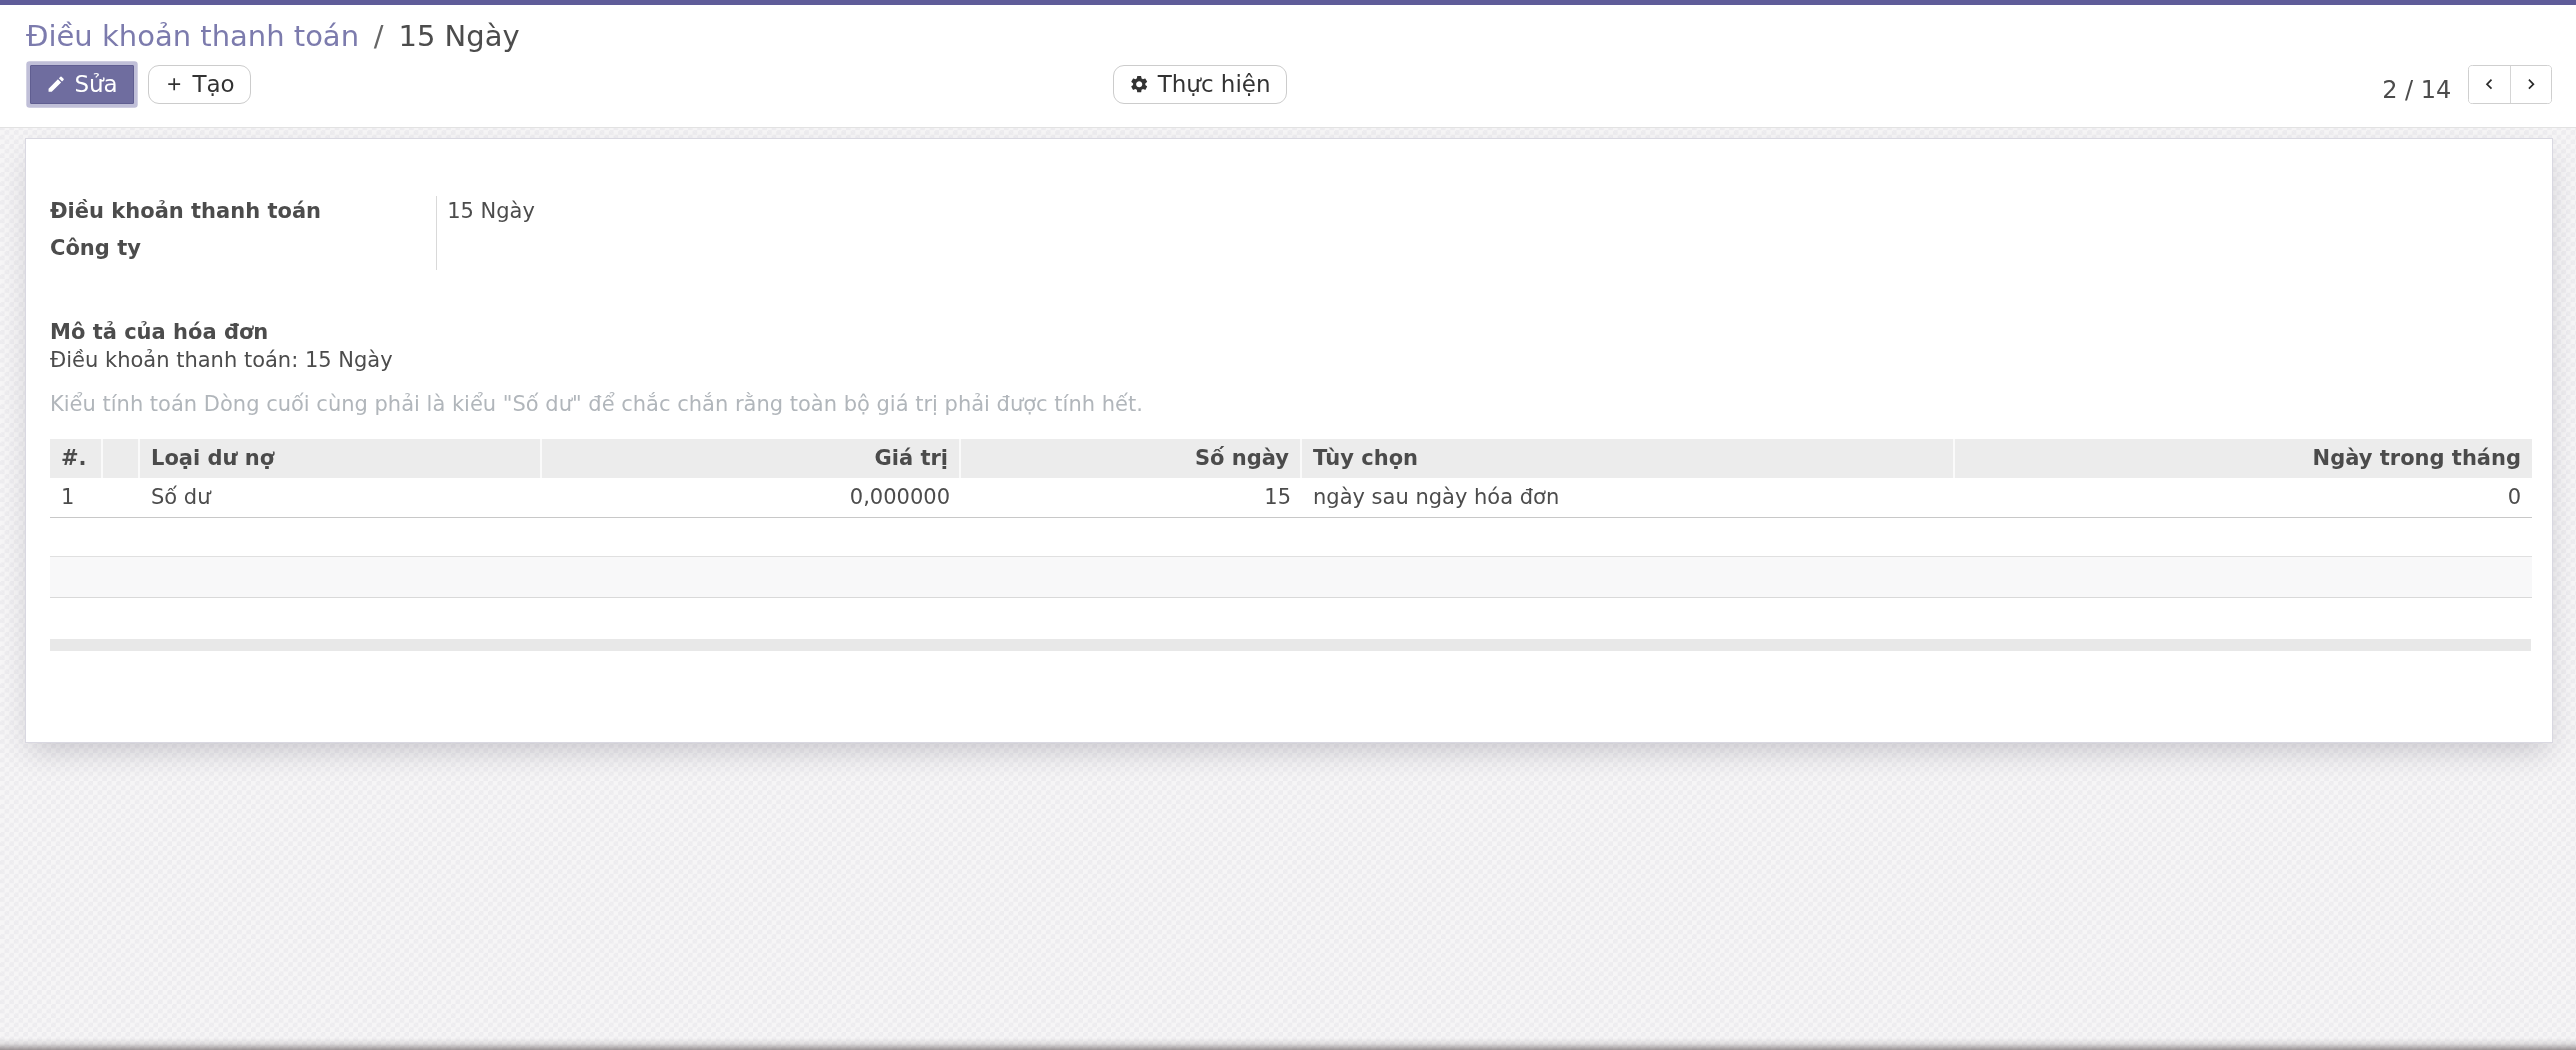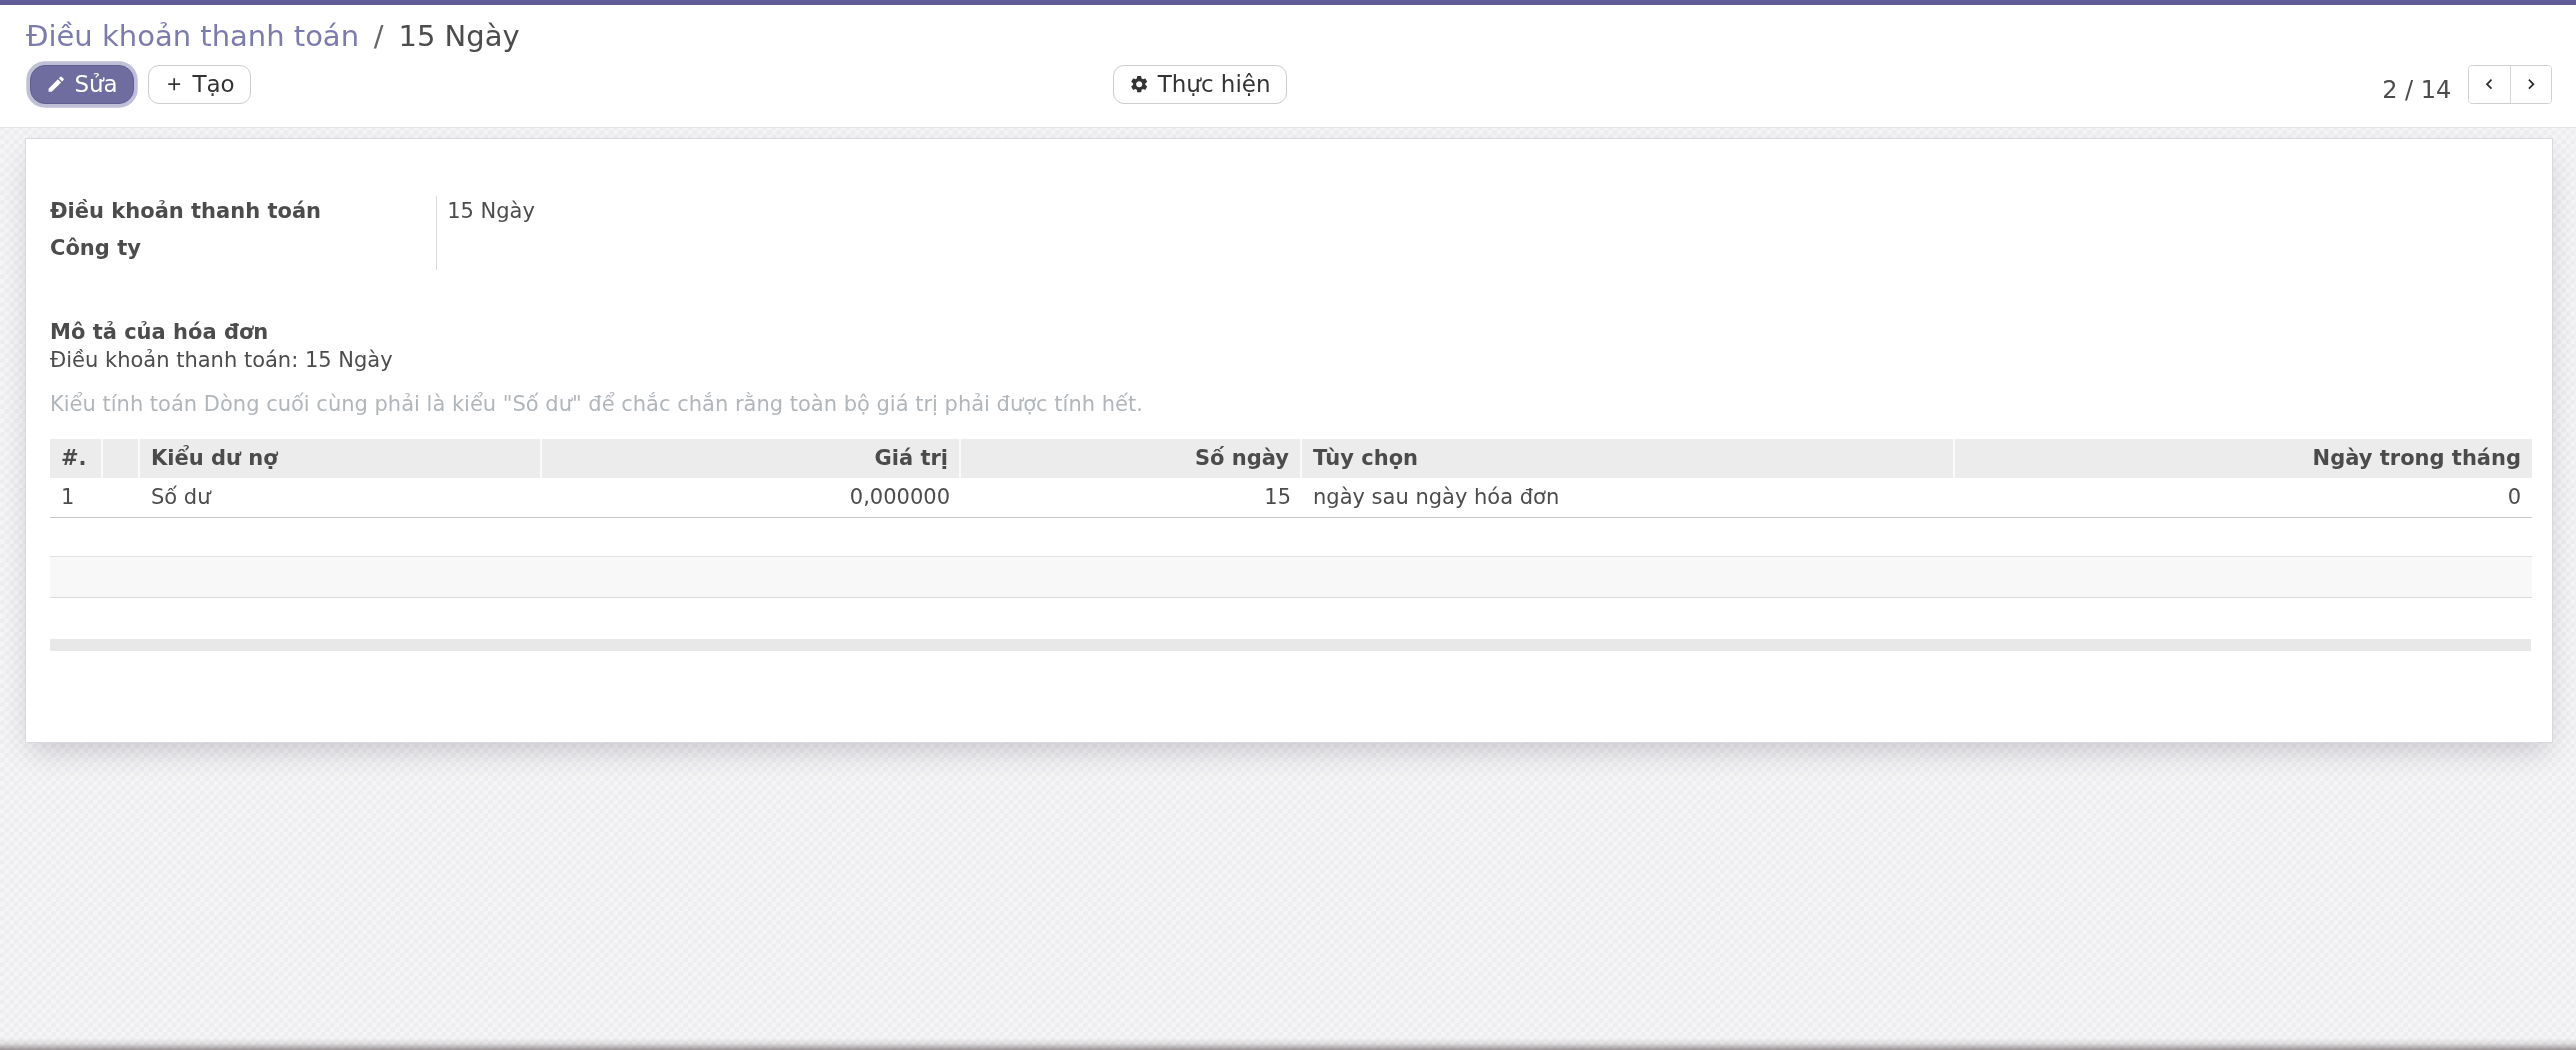--- a/index.html
+++ b/index.html
@@ -31,21 +31,21 @@
   .btn {
     display: inline-flex; align-items: center; gap: 8.3px;
     height: 39px; padding: 0 15px; font-size: 23px;
     background: #ffffff; color: #333333;
     border: 0.9px solid #cccccc; border-radius: 11px;
     cursor: pointer; font-family: inherit; vertical-align: middle;
   }
   .btn svg { width: 20.4px; height: 20.4px; fill: #333; }
   .btn-primary {
     background: #6f6d9f; color: #ffffff; border: 0.9px solid #605e91;
-    border-radius: 15px; box-shadow: 0 0 0 3.7px #c0bfd8;
+    border-radius: 1px; box-shadow: 0 0 0 3.7px #c0bfd8;
     margin-left: 3.7px; margin-right: 7.4px;
   }
   .btn-primary svg { fill: #ffffff; }
   .action-btn { position: absolute; left: 1087px; top: 0; }
   .pager { position: absolute; right: 0; top: 0; display: flex; align-items: flex-end; }
   .pager-value { font-size: 24px; color: #4c4c4c; margin-right: 16.7px; cursor: pointer; }
   .pager-group {
     display: inline-flex; border: 0.9px solid #cfcfcf; border-radius: 4.6px;
     overflow: hidden; background: #fff; height: 39px;
   }
@@ -183,21 +183,21 @@
           <col style="width:402px">
         <col style="width:419px">
           <col style="width:341px">
           <col style="width:653px">
           <col style="width:577px">
       </colgroup>
       <thead>
         <tr>
           <th class="al">#.</th>
           <th class="al"></th>
-          <th class="al">Kiểu dư nợ</th>
+          <th class="al">Loại dư nợ</th>
           <th class="ar">Giá trị</th>
           <th class="ar">Số ngày</th>
           <th class="al">Tùy chọn</th>
           <th class="ar">Ngày trong tháng</th>
         </tr>
       </thead>
       <tbody>
         <tr class="row-data">
           <td class="al">1</td>
           <td></td>

